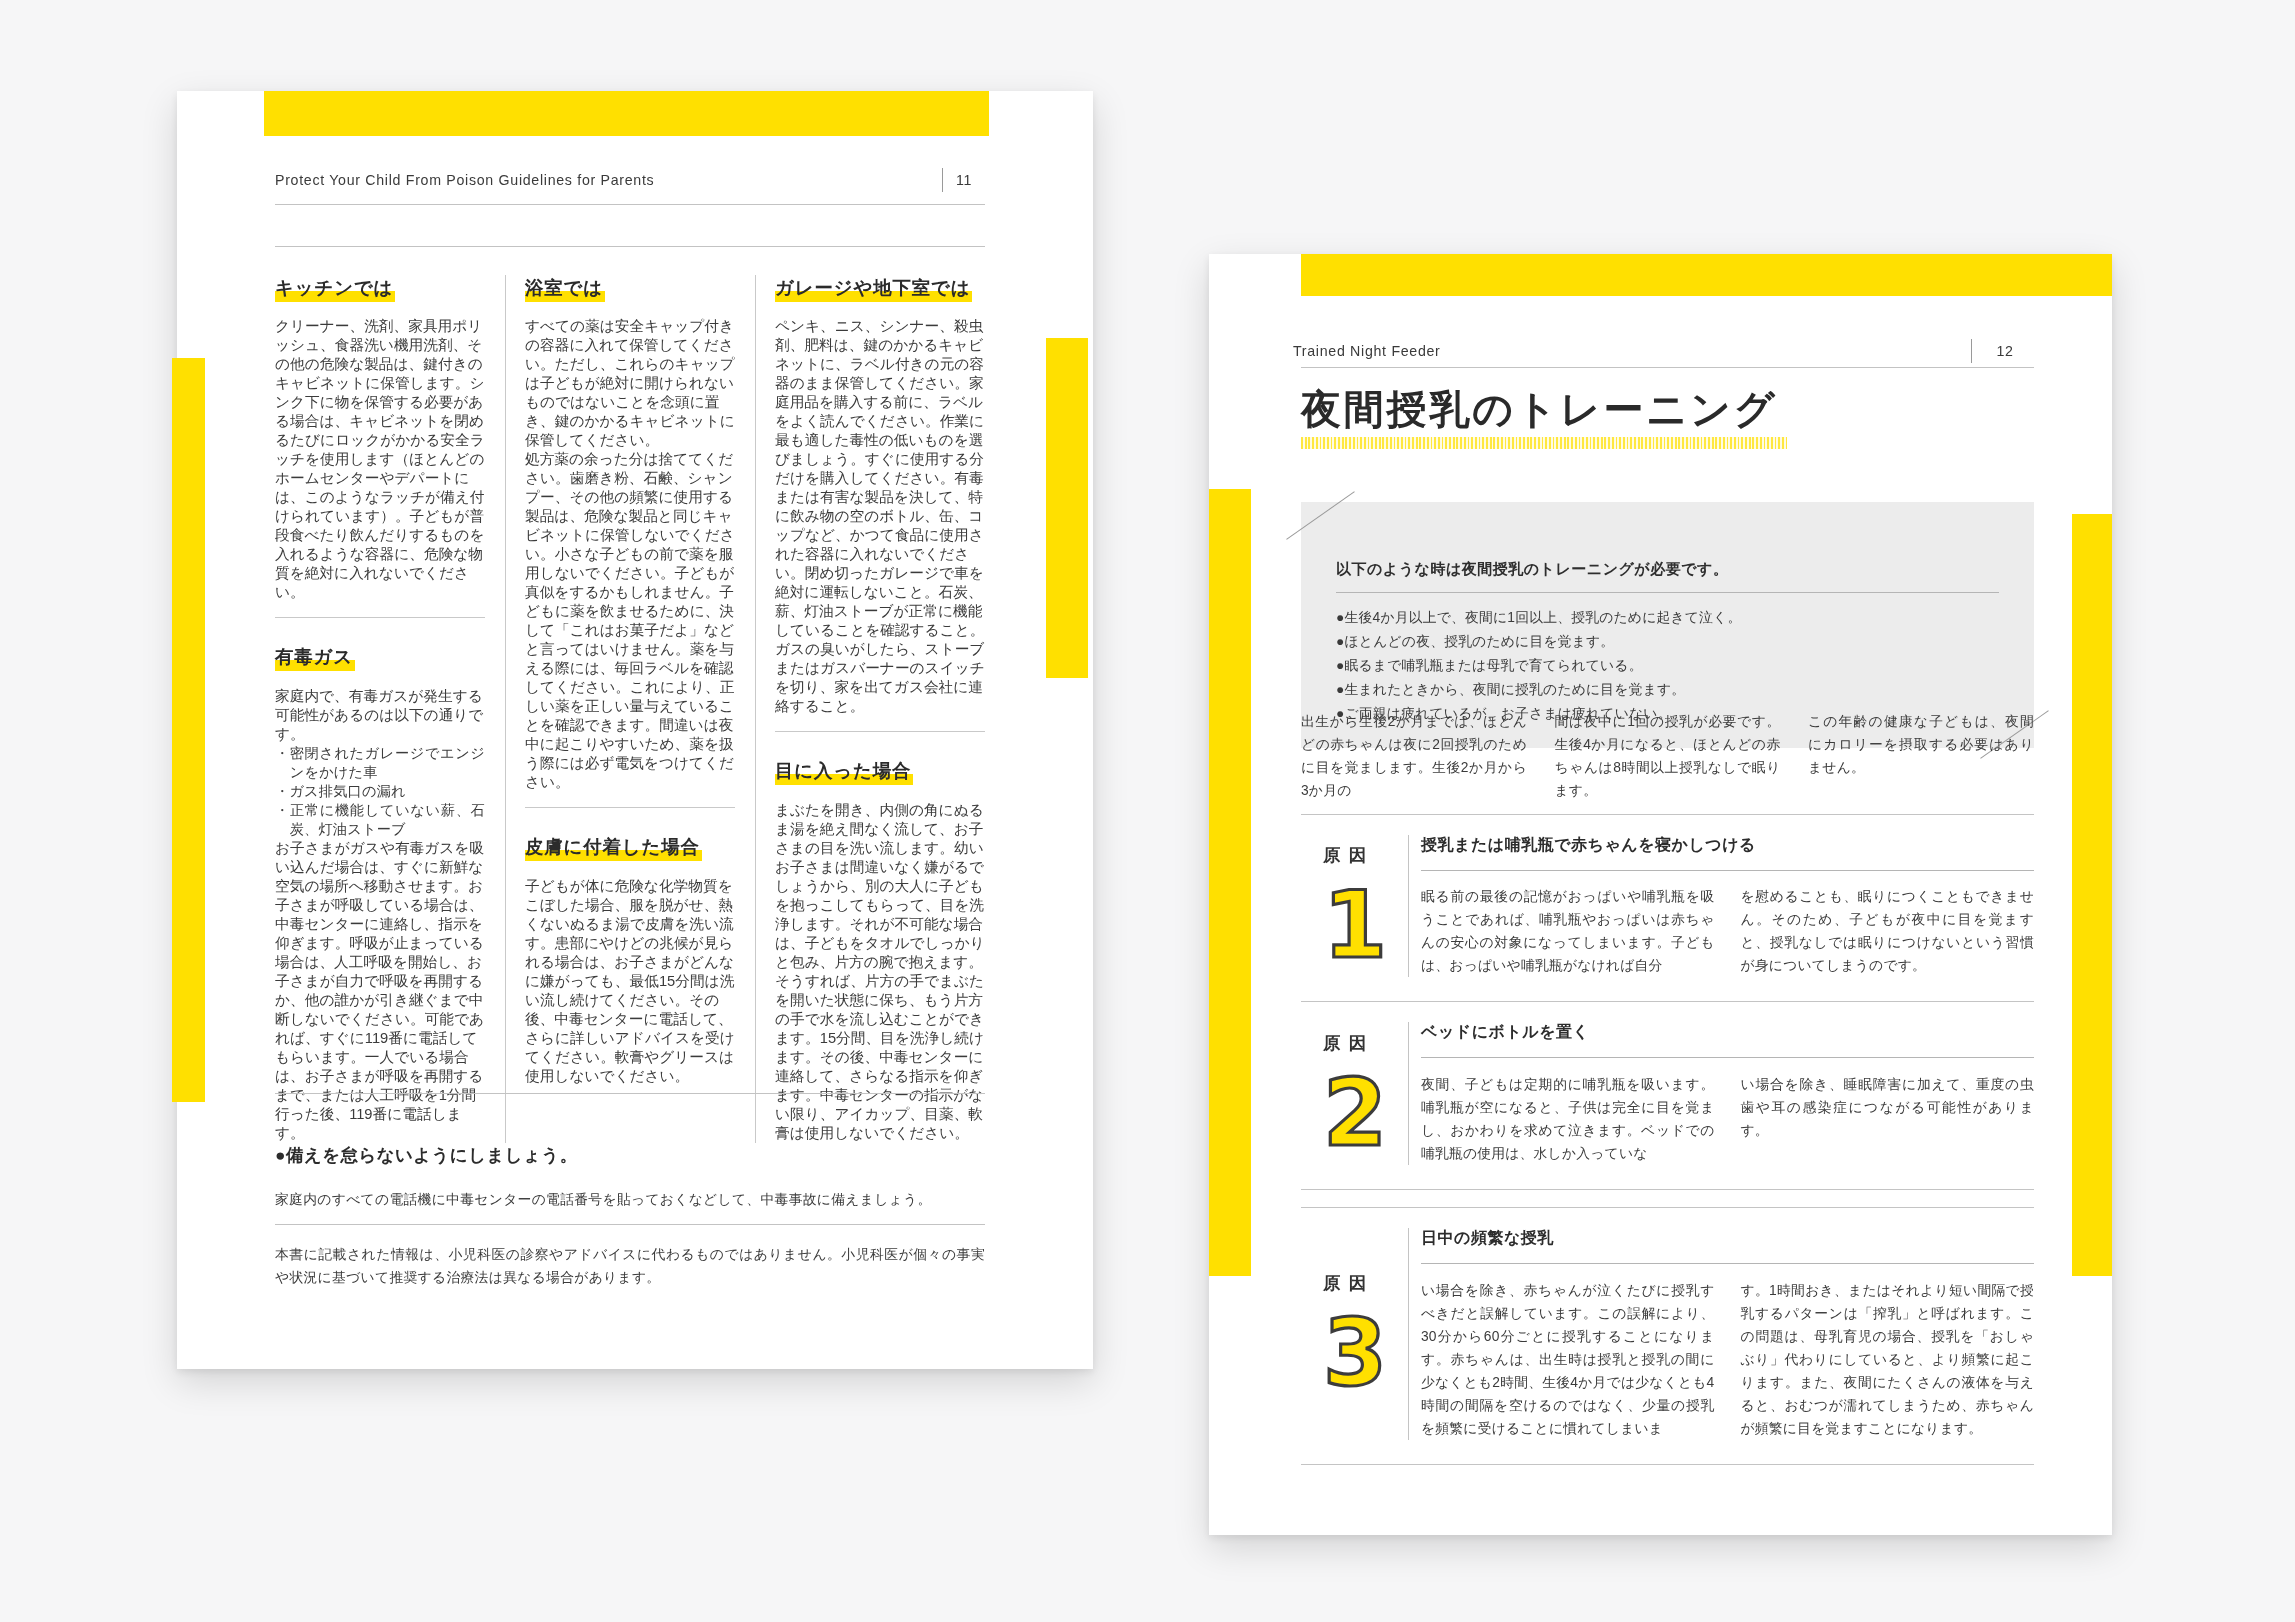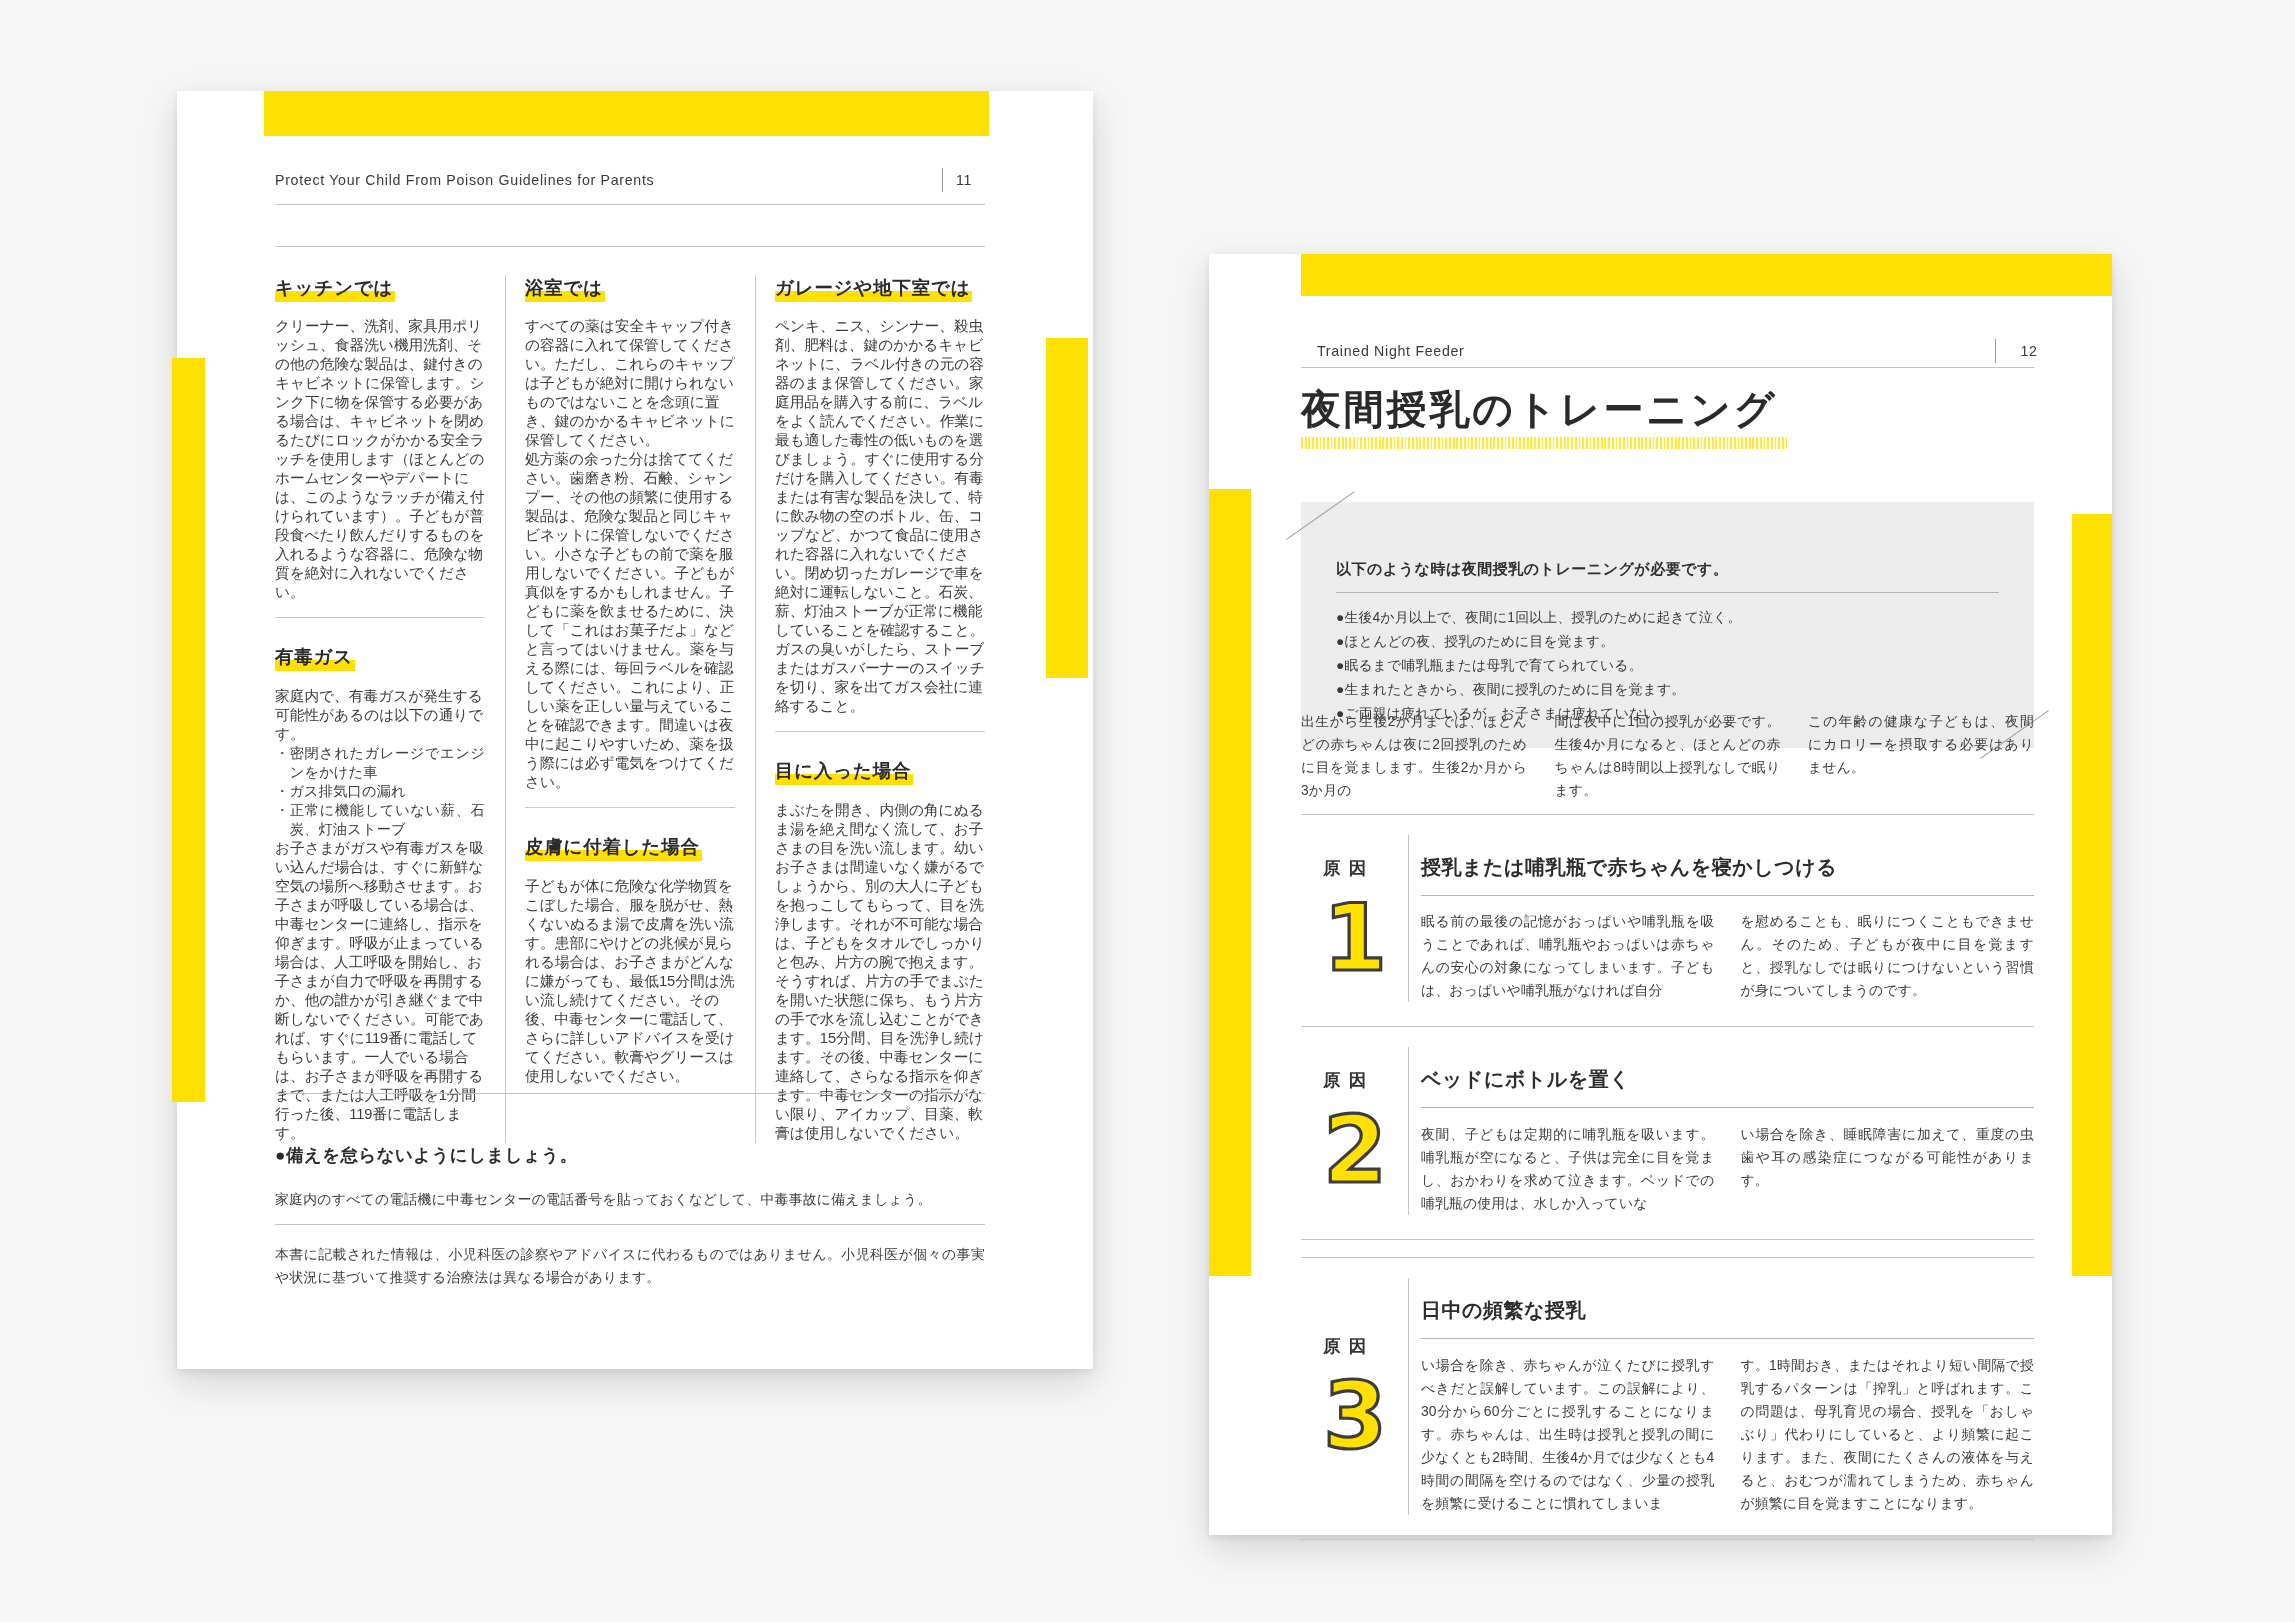--- a/index.html
+++ b/index.html
@@ -24,21 +24,21 @@
   #pl-stripR { right:4.6px;  top:247px; width:42px;  height:340px; }
   #pr-bar    { left:92px; top:0;     width:811px; height:42px; }
   #pr-stripL { left:0;     top:235px; width:42px;  height:787px; }
   #pr-stripR { right:0;    top:260px; width:40px;  height:762px; }
 
   .header-row {
     position:absolute; display:flex; align-items:center;
     font-size:14.2px; letter-spacing:0.7px; color:#3a3a3a;
   }
   #page-left  .header-row { left:98px; top:77px; width:710px; }
-  #page-right .header-row { left:108px; top:85px; width:733px;gap:12px; }
+  #page-right .header-row { left:84px; top:85px; width:733px;gap:12px; }
   .header-row .pgdiv { margin-left:auto; width:0.9px; height:24px; background:#9a9a9a; }
   .header-row .pgnum { min-width:42px; text-align:center; font-size:14.2px; }
 
   .rule { position:absolute; border-top:0.9px solid #c3c3c3; }
   #pl-rule-a { left:98px; top:113px;  width:710px; }
   #pl-rule-b { left:98px; top:155px;  width:710px; }
   #pl-rule-c { left:98px; top:1002px; width:710px; }
   #pl-rule-d { left:98px; top:1133px; width:710px; }
   #pr-rule-a { left:92px; top:113px;  width:733px; }
 
@@ -100,21 +100,21 @@
     width:108px; border-right:0.9px solid #c4c4c4;
     display:flex; flex-direction:column; justify-content:center; align-items:flex-start;
     padding-left:22px; gap:17px;
   }
   .cause .cause-label { font-size:17.4px; font-weight:bold; letter-spacing:8.3px; color:#333; }
   .cause .cause-number {
     font-family:"DejaVu Sans",sans-serif; font-weight:bold; font-size:92px; line-height:.92;
     color:#ffe000; -webkit-text-stroke:3.2px #3c3c3c; text-stroke:3.2px #3c3c3c;
   }
   .cause .content-cell { flex:1; padding-left:12px; }
-  .cause .cause-heading { font-size:20px; font-weight:bold; color:#2c2c2c; letter-spacing:0.5px; margin-top:19px; }
+  .cause .cause-heading { font-size:16px; font-weight:bold; color:#2c2c2c; letter-spacing:0.5px; margin-top:0; }
   .cause .cause-rule { border-top:0.9px solid #b5b5b5; margin:13.8px 0 14.7px; }
   .cause .cause-body { display:flex; gap:26px; }
   .cause .cause-body .bcol { flex:1; font-size:13.8px; line-height:23px; letter-spacing:0.2px; text-align:justify; }
   .gap-rule { border-top:0.9px solid #c4c4c4; height:18.4px; }
   .end-rule { border-top:0.9px solid #c4c4c4; }
 </style>
 </head>
 <body>
 
 <div>

